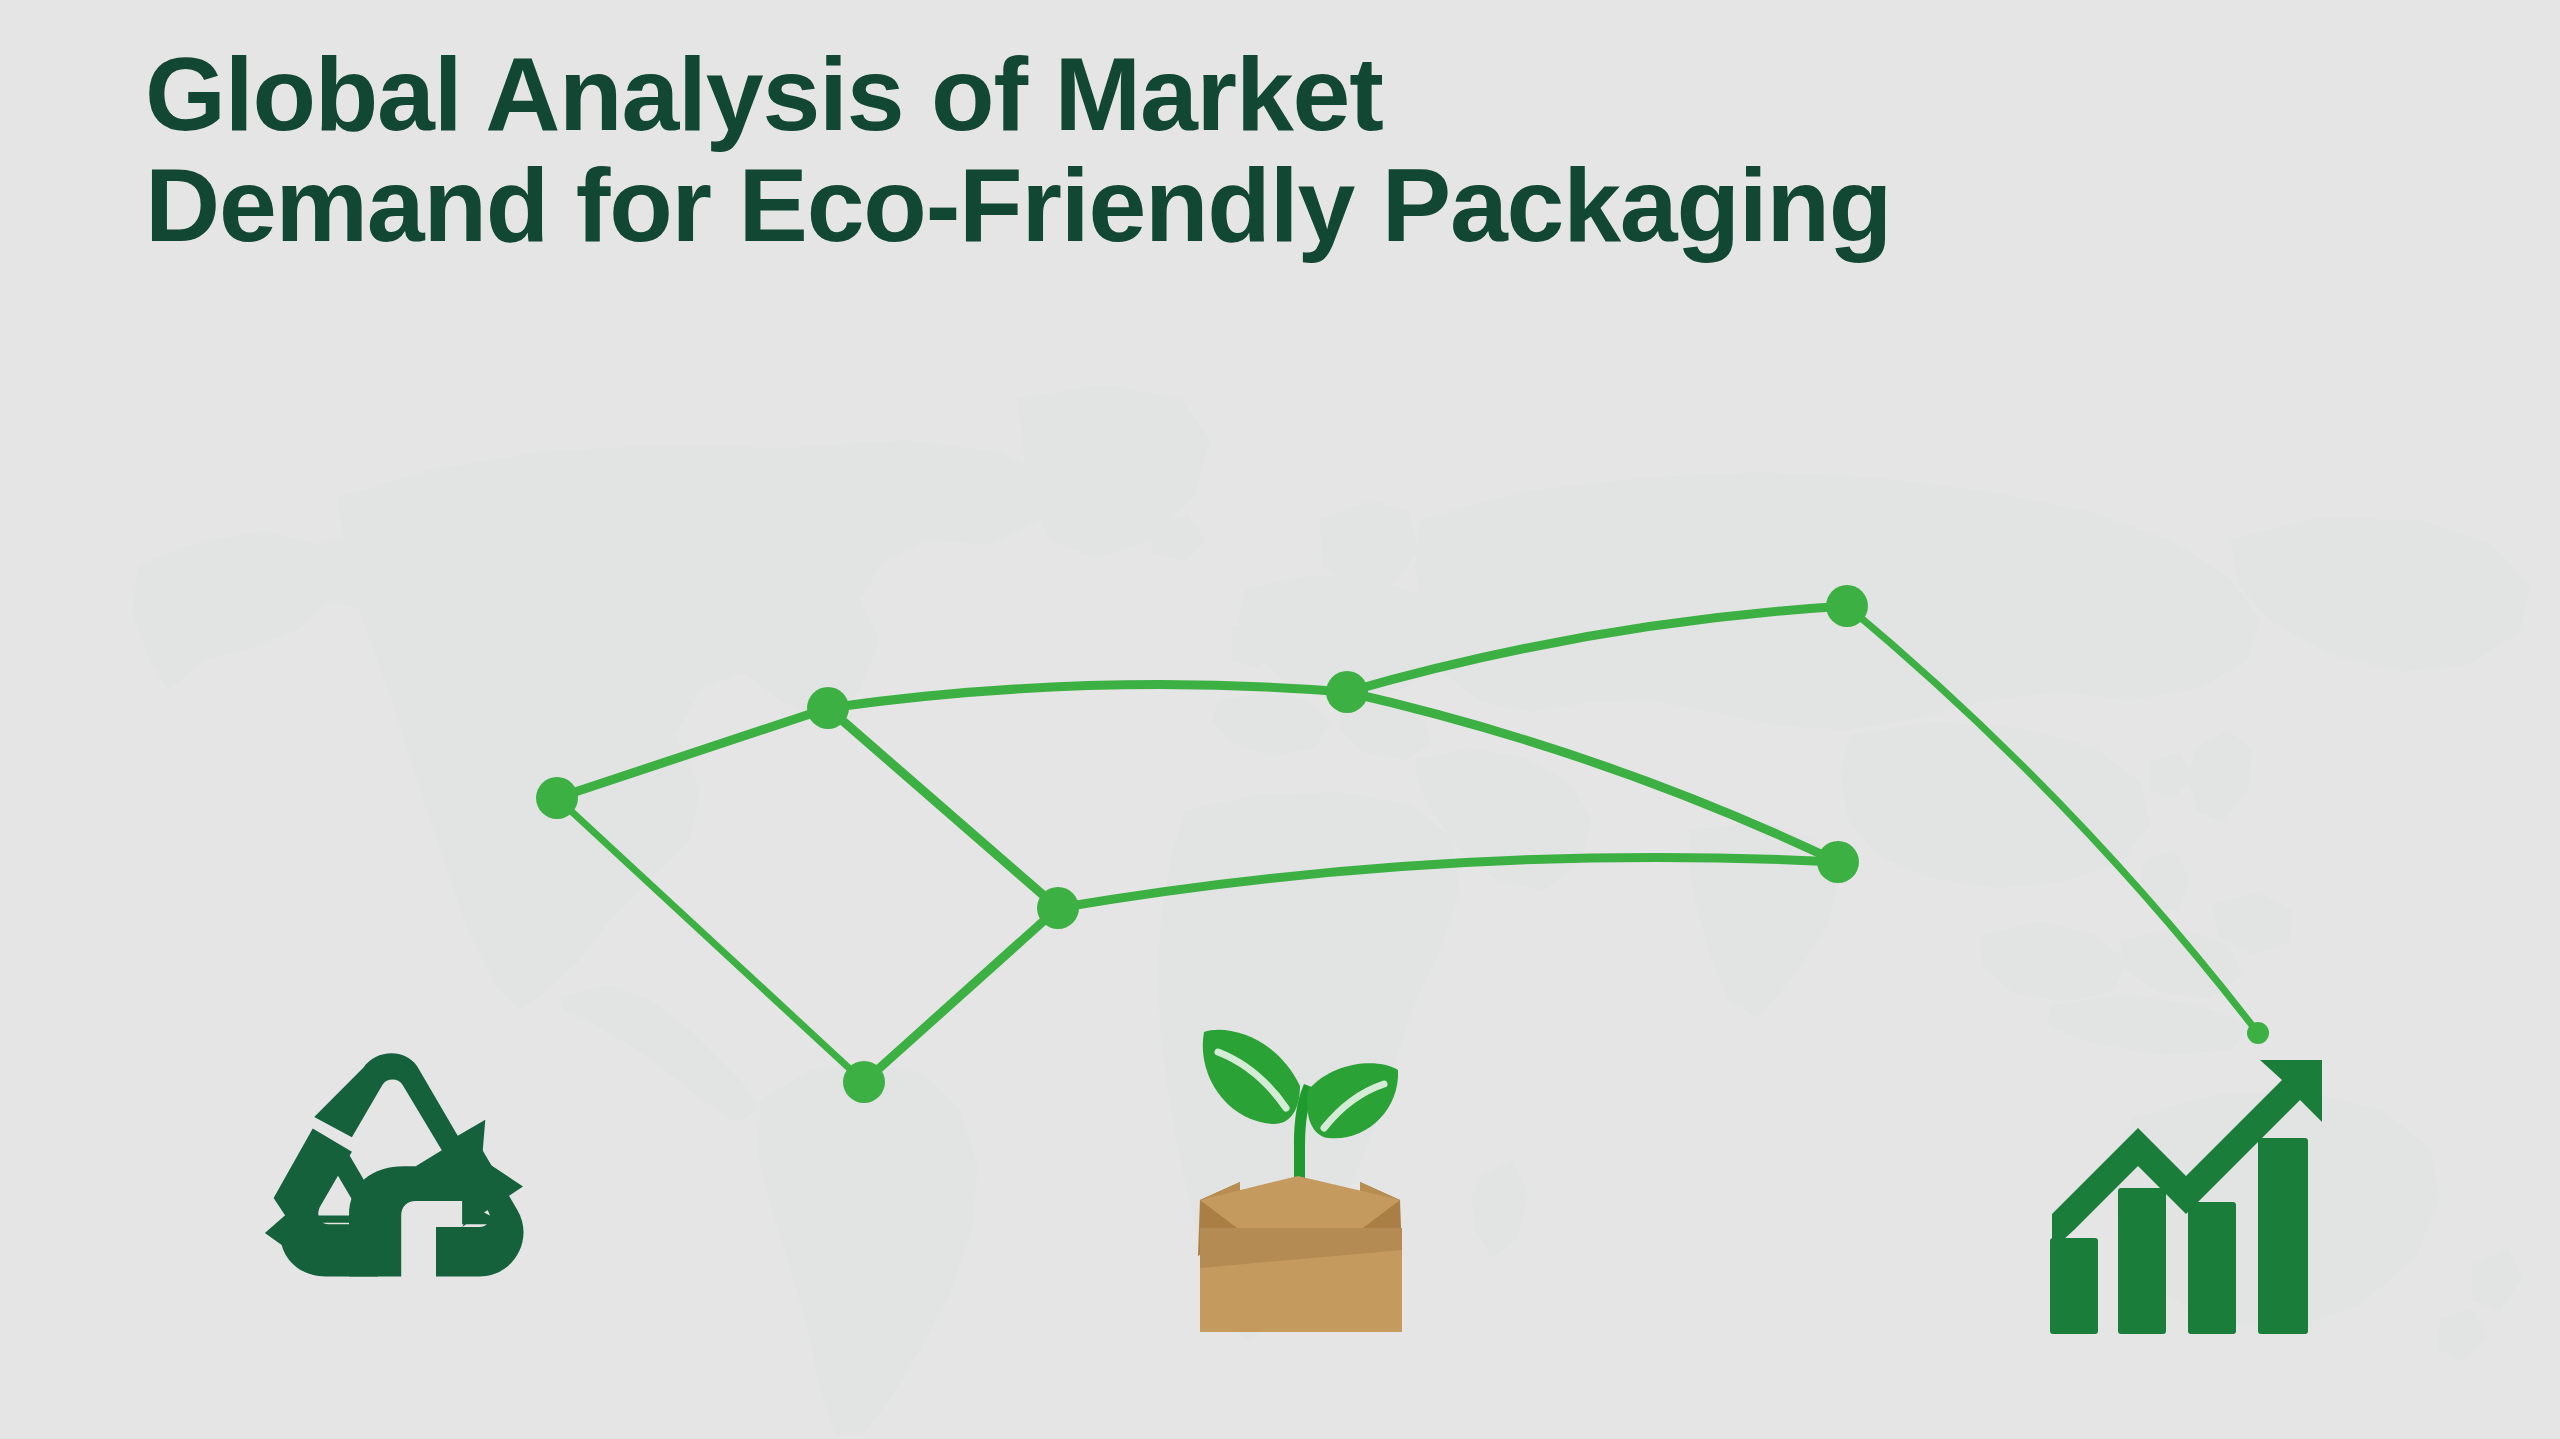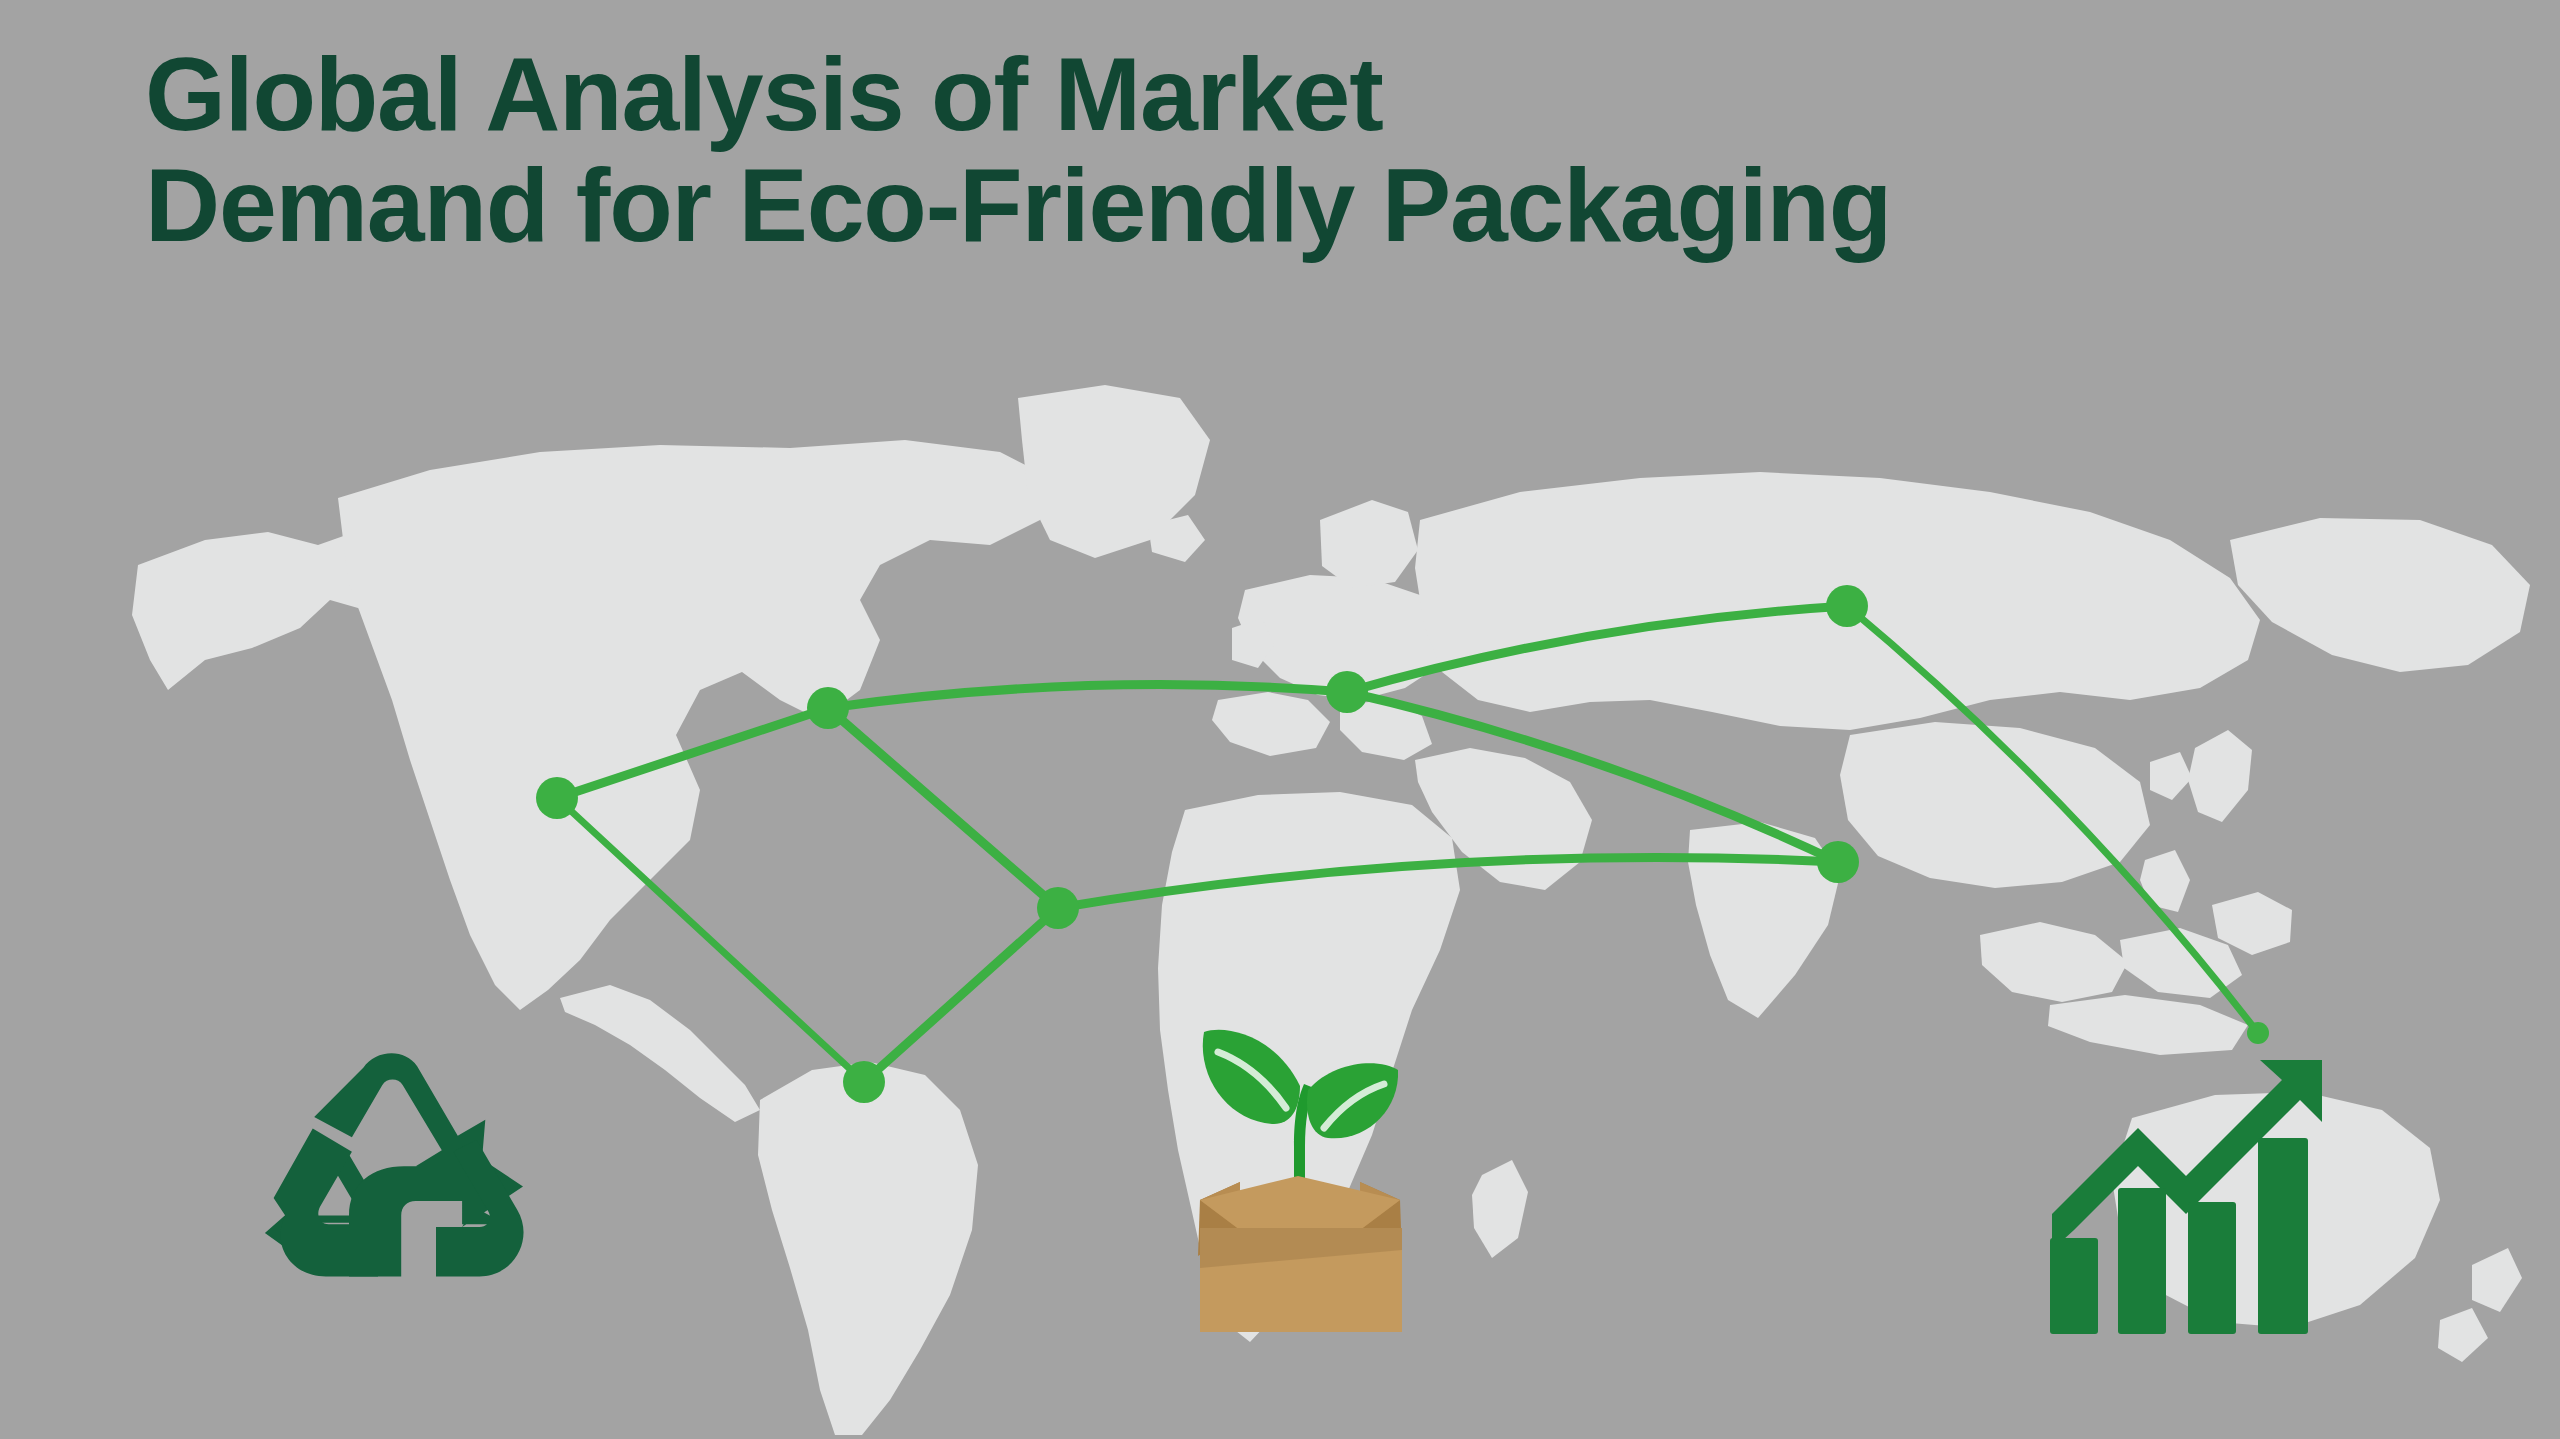--- a/index.html
+++ b/index.html
@@ -3,21 +3,21 @@
 <meta charset="utf-8">
 <style>
   html,body{margin:0;padding:0;}
   body{
     width:2560px;height:1439px;
     background:#ffffff;
     font-family:"Liberation Sans","DejaVu Sans",sans-serif;
     overflow:hidden;
     position:relative;
   }
-  #stage{position:absolute;inset:0;width:2560px;height:1439px;overflow:hidden;background:#a3a3a3;}
+  #stage{position:absolute;inset:0;width:2560px;height:1439px;overflow:hidden;background:#e5e5e5;}
 
   
   #map-layer{position:absolute;left:0;top:0;width:2560px;height:1439px;}
 
   
   #title-block{
     position:absolute;left:145px;top:42px;width:2330px;
     z-index:40;
   }
   .title-line{

